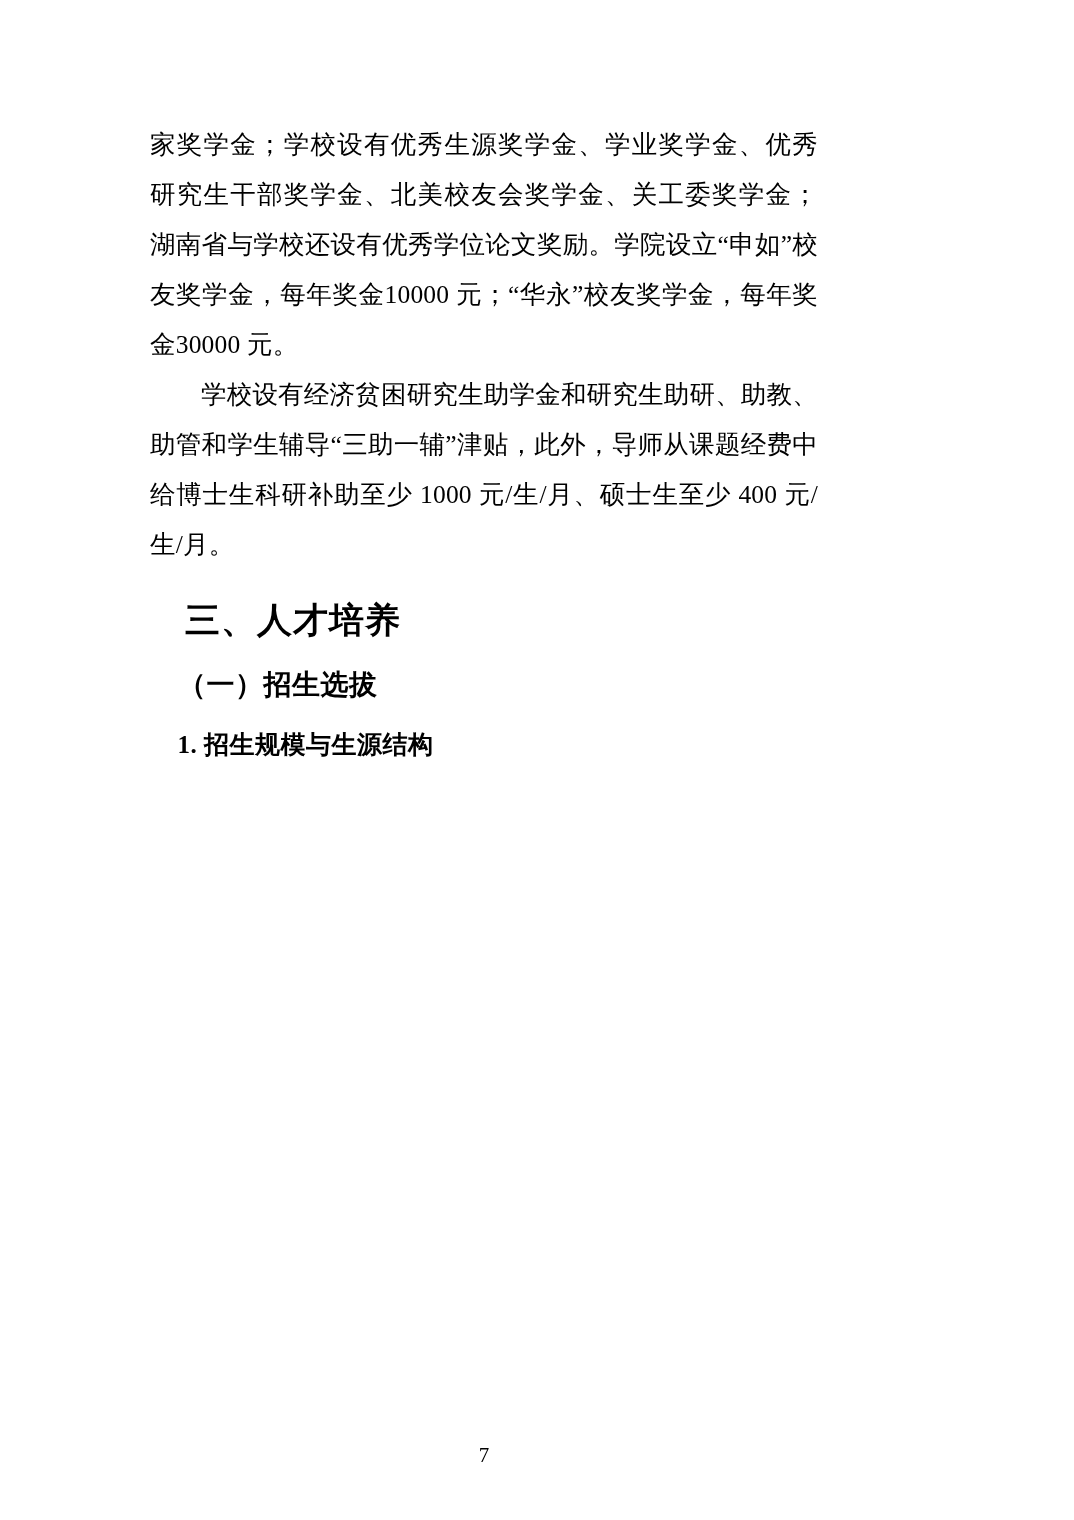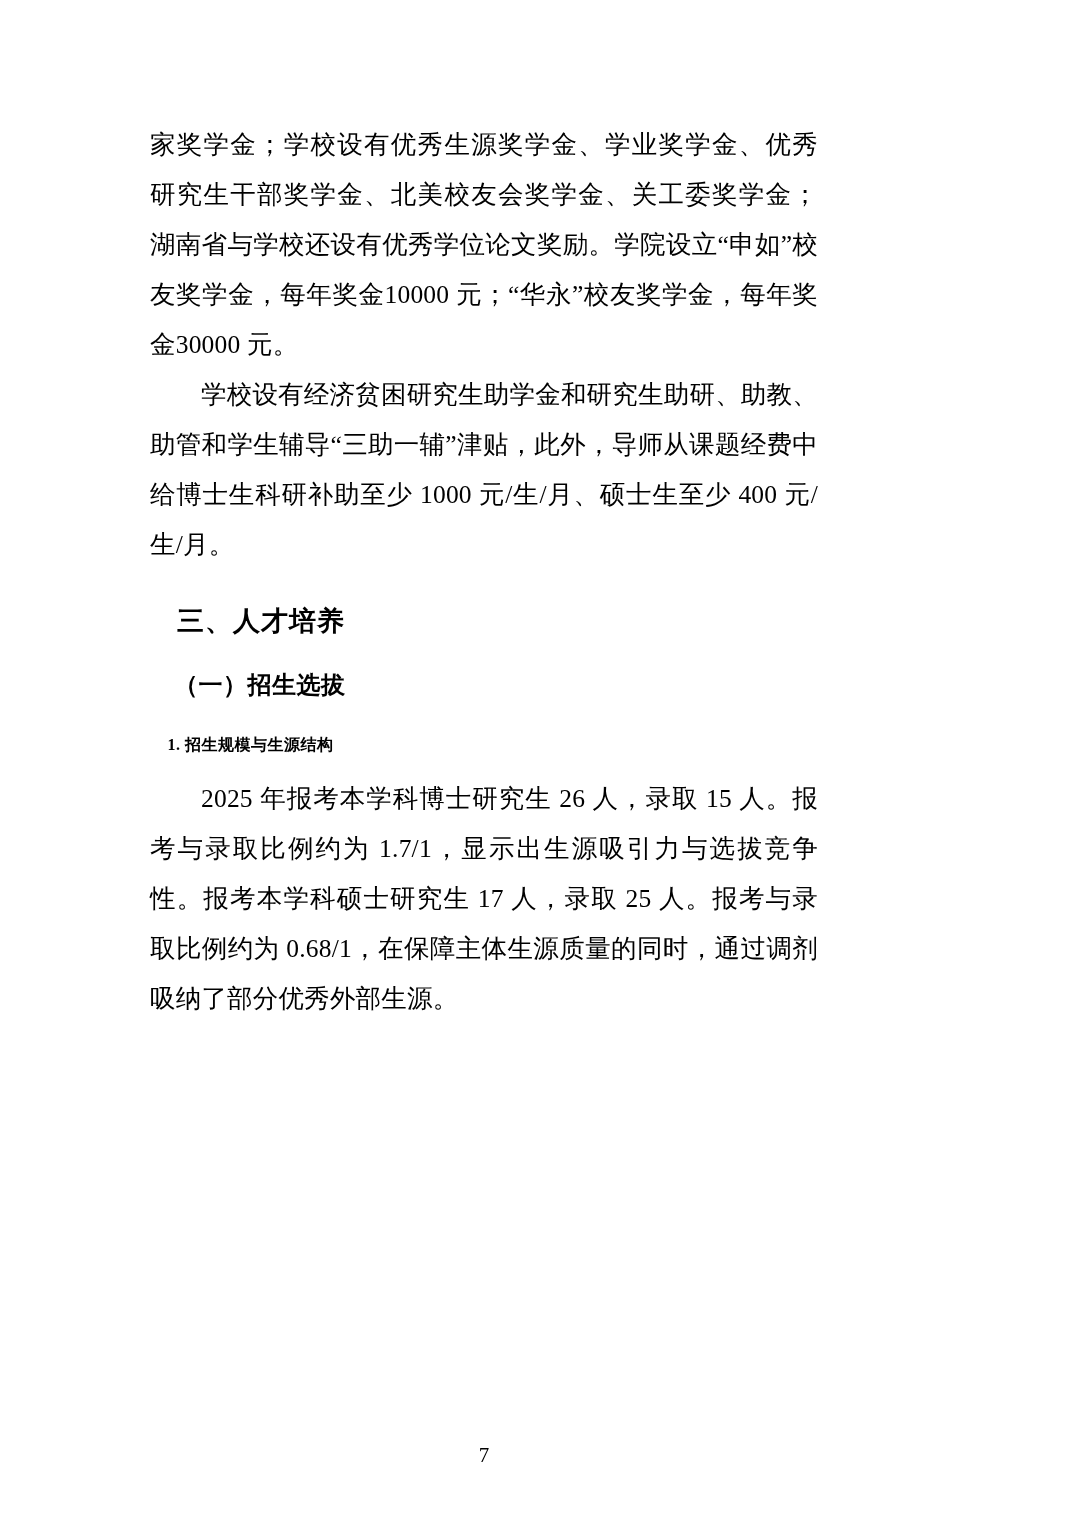--- a/index.html
+++ b/index.html
@@ -27,37 +27,37 @@
     line-height: 50px;
     text-align: justify;
     text-justify: inter-ideograph;
     letter-spacing: 0.2px;
     margin: 0;
   }
   .indent {
     text-indent: 2em;
   }
   .h2 {
-    font-size: 27px;
+    font-size: 35px;
     font-weight: bold;
     line-height: 50px;
     margin: 26px 0 10px 0;
     text-indent: 1em;
     letter-spacing: 1px;
   }
   .h3 {
-    font-size: 24px;
+    font-size: 28px;
     font-weight: bold;
     line-height: 50px;
     margin: 14px 0 6px 0;
     text-indent: 1em;
     letter-spacing: 0.5px;
   }
   .h4 {
-    font-size: 16px;
+    font-size: 25px;
     font-weight: bold;
     line-height: 50px;
     margin: 10px 0 4px 0;
     text-indent: 1.1em;
     letter-spacing: 0.5px;
   }
   .para {
     margin-bottom: 0;
   }
   .page-number {
@@ -80,17 +80,16 @@
   <p class="body-text para indent">学校设有经济贫困研究生助学金和研究生助研、助教、助管和学生辅导“三助一辅”津贴，此外，导师从课题经费中给博士生科研补助至少 1000 元/生/月、硕士生至少 400 元/生/月。</p>
 
 
   <h2 class="h2">三、人才培养</h2>
 
   <h3 class="h3">（一）招生选拔</h3>
 
   <h4 class="h4">1. 招生规模与生源结构</h4>
 
 
-  <p class="body-text para indent">2025 年报考本学科博士研究生 26 人，录取 15 人。报考与录取比例约为 1.7/1，显示出生源吸引力与选拔竞争性。报考本学科硕士研究生 17 人，录取 25 人。报考与录取比例约为 0.68/1，在保障主体生源质量的同时，通过调剂吸纳了部分优秀外部生源。</p>
 
 
   <div class="page-number">7</div>
 </div>
 
 </body></html>

